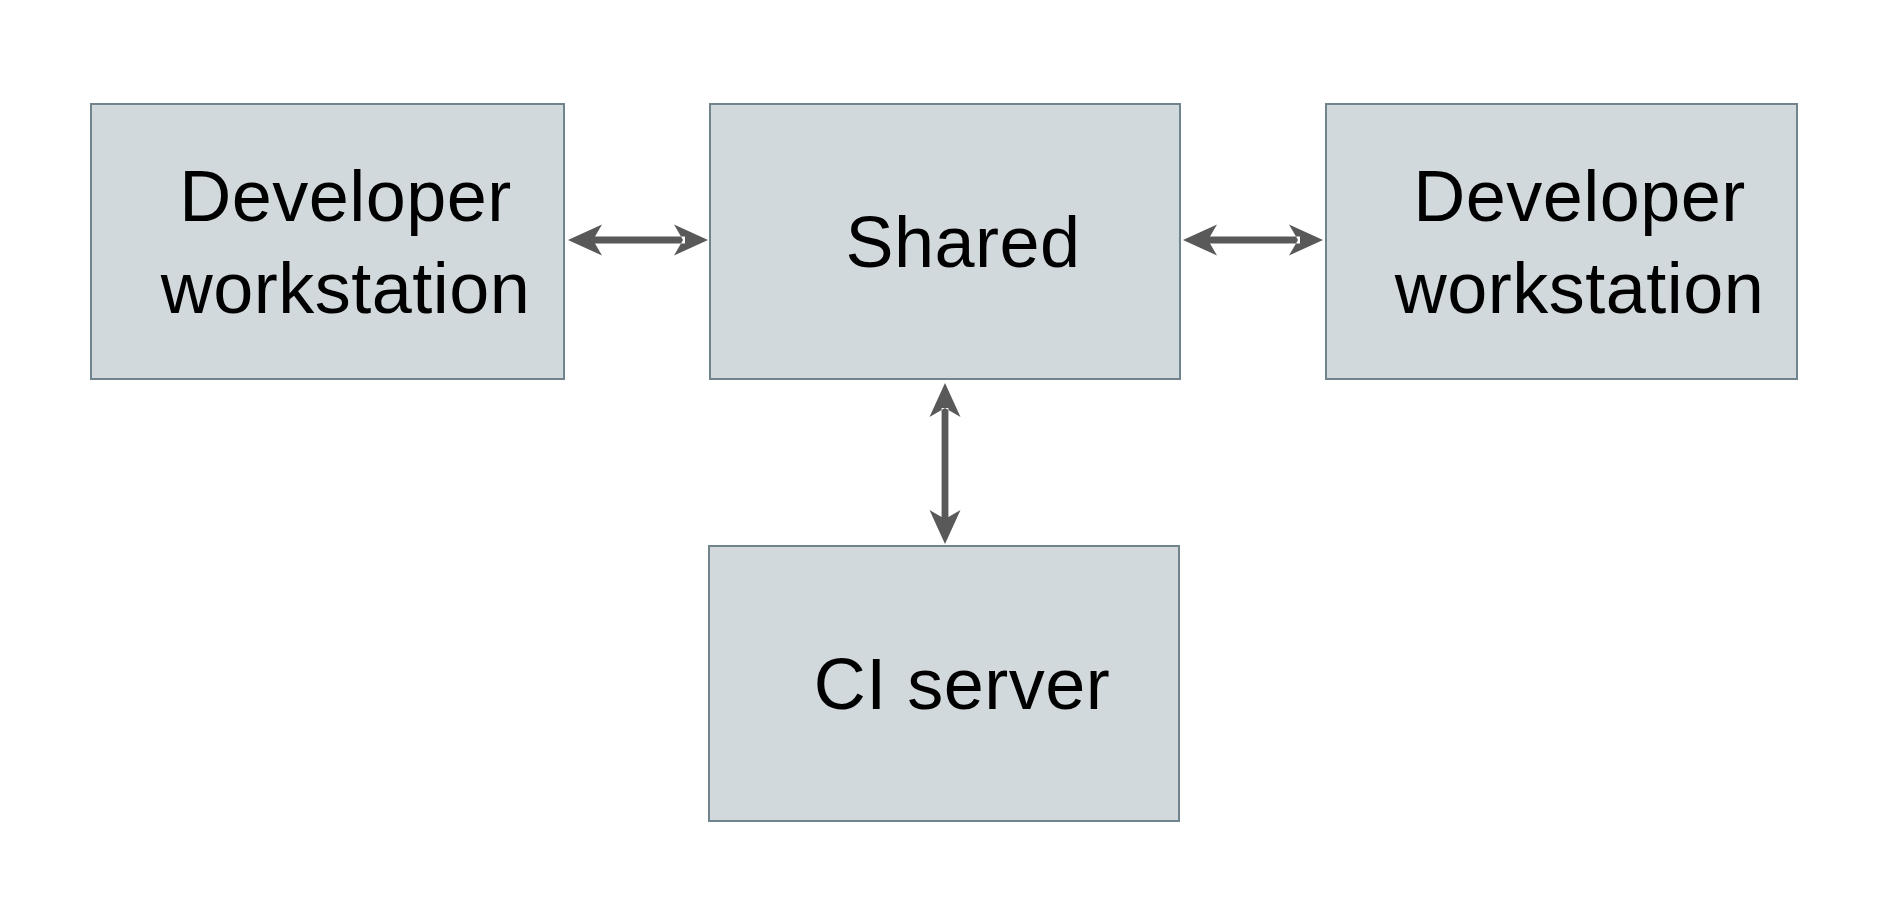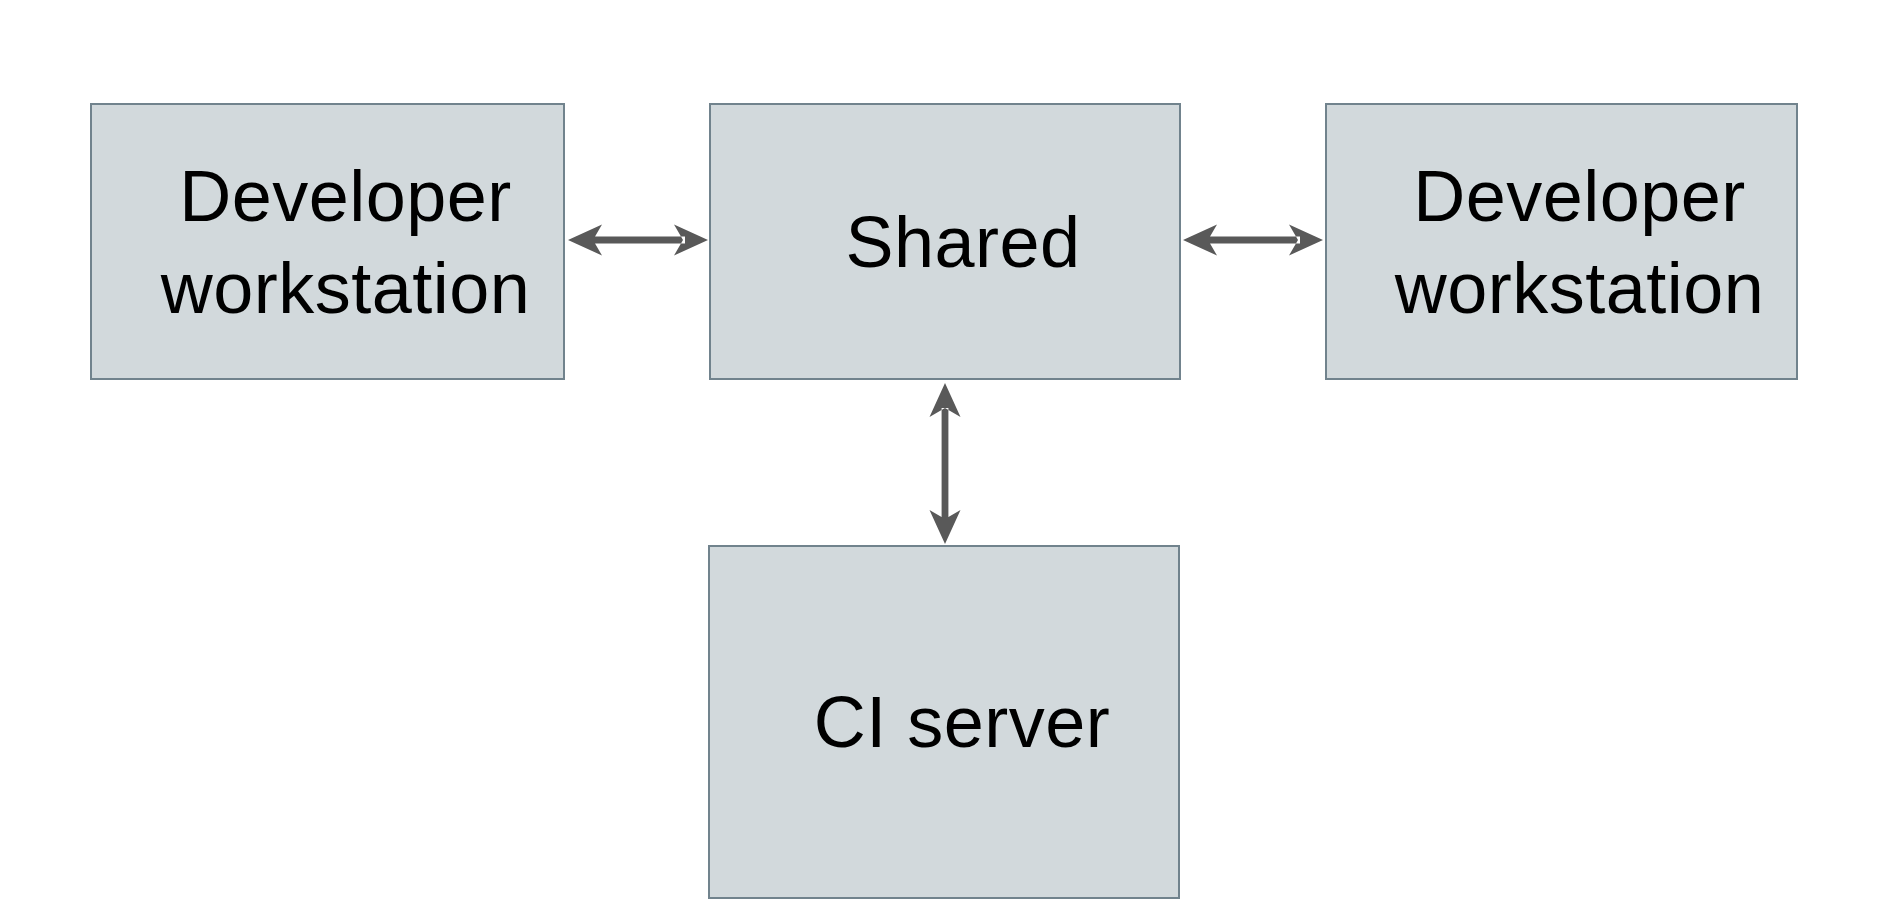--- a/index.html
+++ b/index.html
@@ -30,21 +30,21 @@
     color: var(--text-color, #000000);
     font-size: 72px;
     line-height: 92px;
     font-weight: 400;
     letter-spacing: 0.5px;
   }
   .node-label .line { display: block; }
   .node-dev-left   { left: 90px;   top: 103px; width: 475px; height: 277px; }
   .node-shared     { left: 709px;  top: 103px; width: 472px; height: 277px; }
   .node-dev-right  { left: 1325px; top: 103px; width: 473px; height: 277px; }
-  .node-ci         { left: 708px;  top: 545px; width: 472px; height: 354px; }
+  .node-ci         { left: 708px;  top: 545px; width: 472px; height: 277px; }
   .arrow {
     position: absolute;
     color: var(--arrow-color, #595959);
   }
   .arrow-left  { left: 566px;  top: 222px; }
   .arrow-right { left: 1181px; top: 222px; }
   .arrow-down  { left: 927px;  top: 381px; }
 </style>
 </head>
 <body>

